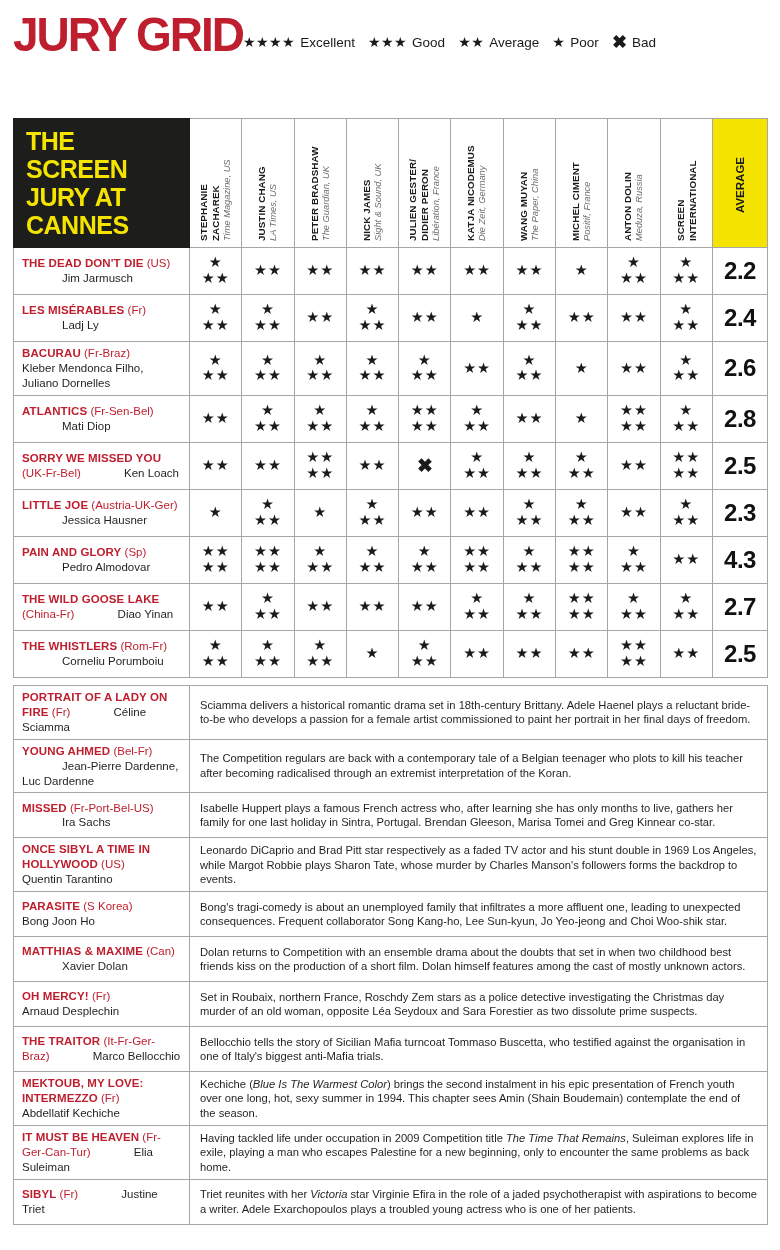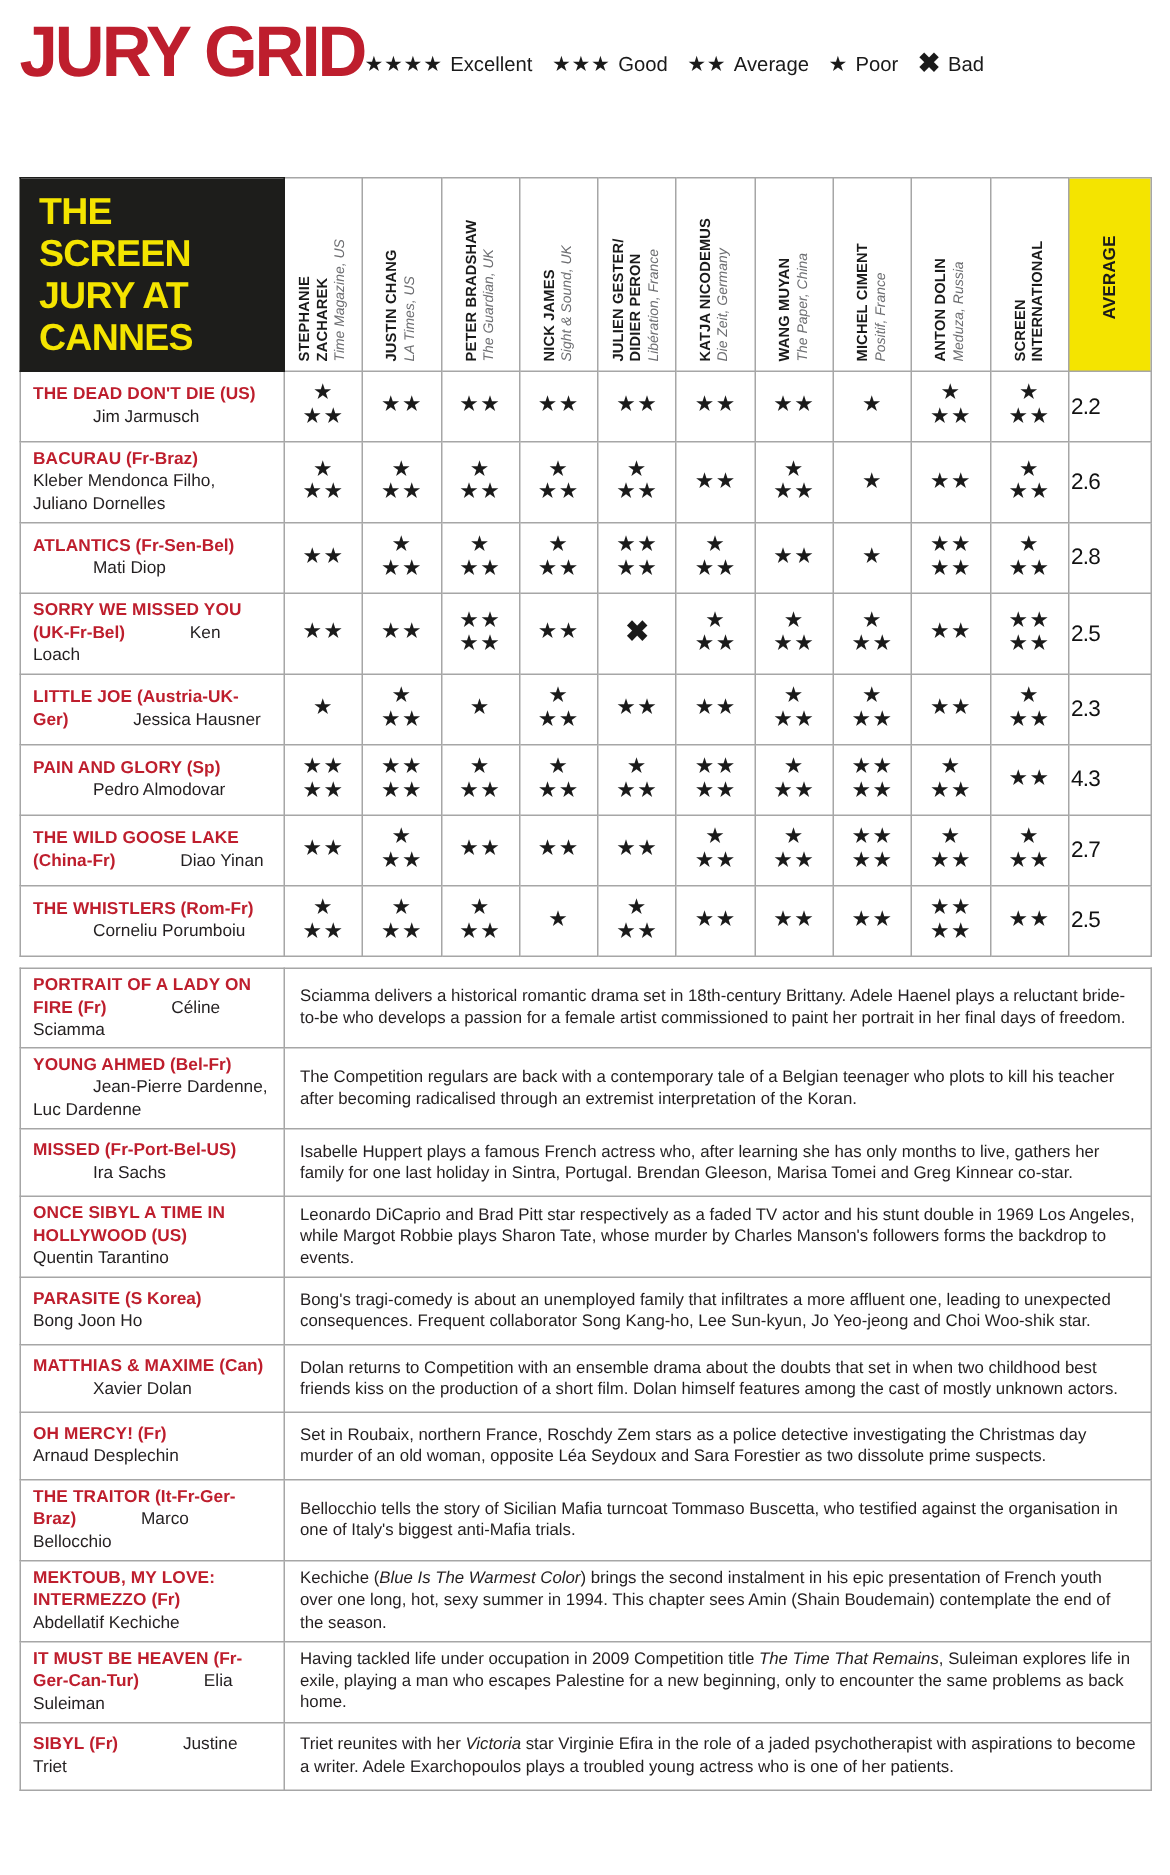--- a/index.html
+++ b/index.html
@@ -86,37 +86,38 @@
   .avg-label { font-weight: 800; font-size: 11.5px; color: #1a1a1a; text-align: center; }
 
   
   td.film-cell {
     padding: 4px 8px;
     vertical-align: middle;
     line-height: 1.3;
     font-size: 11.5px;
   }
   .film-title { color: #be1e2d; font-weight: 800; letter-spacing: 0.1px; }
-  .film-country { color: #be1e2d; font-weight: 700; }
+  .film-country { color: #be1e2d; font-weight: 400; }
   .film-director { color: #231f20; font-weight: 400; margin-left: 40px; }
   tr.rating-row { height: 47px; }
   td.star-cell {
     text-align: center;
     vertical-align: middle;
     font-size: 14.5px;
     line-height: 1.08;
     letter-spacing: 1px;
     color: #1a1a1a;
     padding: 2px 0;
   }
   .bad-x { font-size: 19px; font-weight: 700; letter-spacing: 0; }
   td.avg-cell {
+    text-align: center;
     vertical-align: middle;
-    font-weight: 400;
-    font-size: 15px;
+    font-weight: 700;
+    font-size: 24px;
     color: #111111;
     letter-spacing: -0.5px;
   }
 
   
   table.synopsis { margin-top: 7px; }
   tr.synopsis-row { height: 45px; }
   td.synopsis-cell {
     padding: 2px 10px;
     vertical-align: middle;
@@ -247,20 +248,34 @@
           <td class="star-cell">★★</td>
           <td class="star-cell">★★</td>
           <td class="star-cell">★★</td>
           <td class="star-cell">★★</td>
           <td class="star-cell">★</td>
           <td class="star-cell">★<br>★★</td>
           <td class="star-cell">★<br>★★</td>
           <td class="avg-cell">2.2</td>
         </tr>
         <tr class="rating-row">
+          <td class="film-cell"><span class="film-title">LES MISÉRABLES</span><span class="film-country"> (Fr)</span><span class="film-director"> Ladj Ly</span></td>
+          <td class="star-cell">★<br>★★</td>
+          <td class="star-cell">★<br>★★</td>
+          <td class="star-cell">★★</td>
+          <td class="star-cell">★<br>★★</td>
+          <td class="star-cell">★★</td>
+          <td class="star-cell">★</td>
+          <td class="star-cell">★<br>★★</td>
+          <td class="star-cell">★★</td>
+          <td class="star-cell">★★</td>
+          <td class="star-cell">★<br>★★</td>
+          <td class="avg-cell">2.4</td>
+        </tr>
+        <tr class="rating-row">
           <td class="film-cell"><span class="film-title">BACURAU</span><span class="film-country"> (Fr-Braz)</span><span class="film-director"> Kleber Mendonca Filho, Juliano Dornelles</span></td>
           <td class="star-cell">★<br>★★</td>
           <td class="star-cell">★<br>★★</td>
           <td class="star-cell">★<br>★★</td>
           <td class="star-cell">★<br>★★</td>
           <td class="star-cell">★<br>★★</td>
           <td class="star-cell">★★</td>
           <td class="star-cell">★<br>★★</td>
           <td class="star-cell">★</td>
           <td class="star-cell">★★</td>

